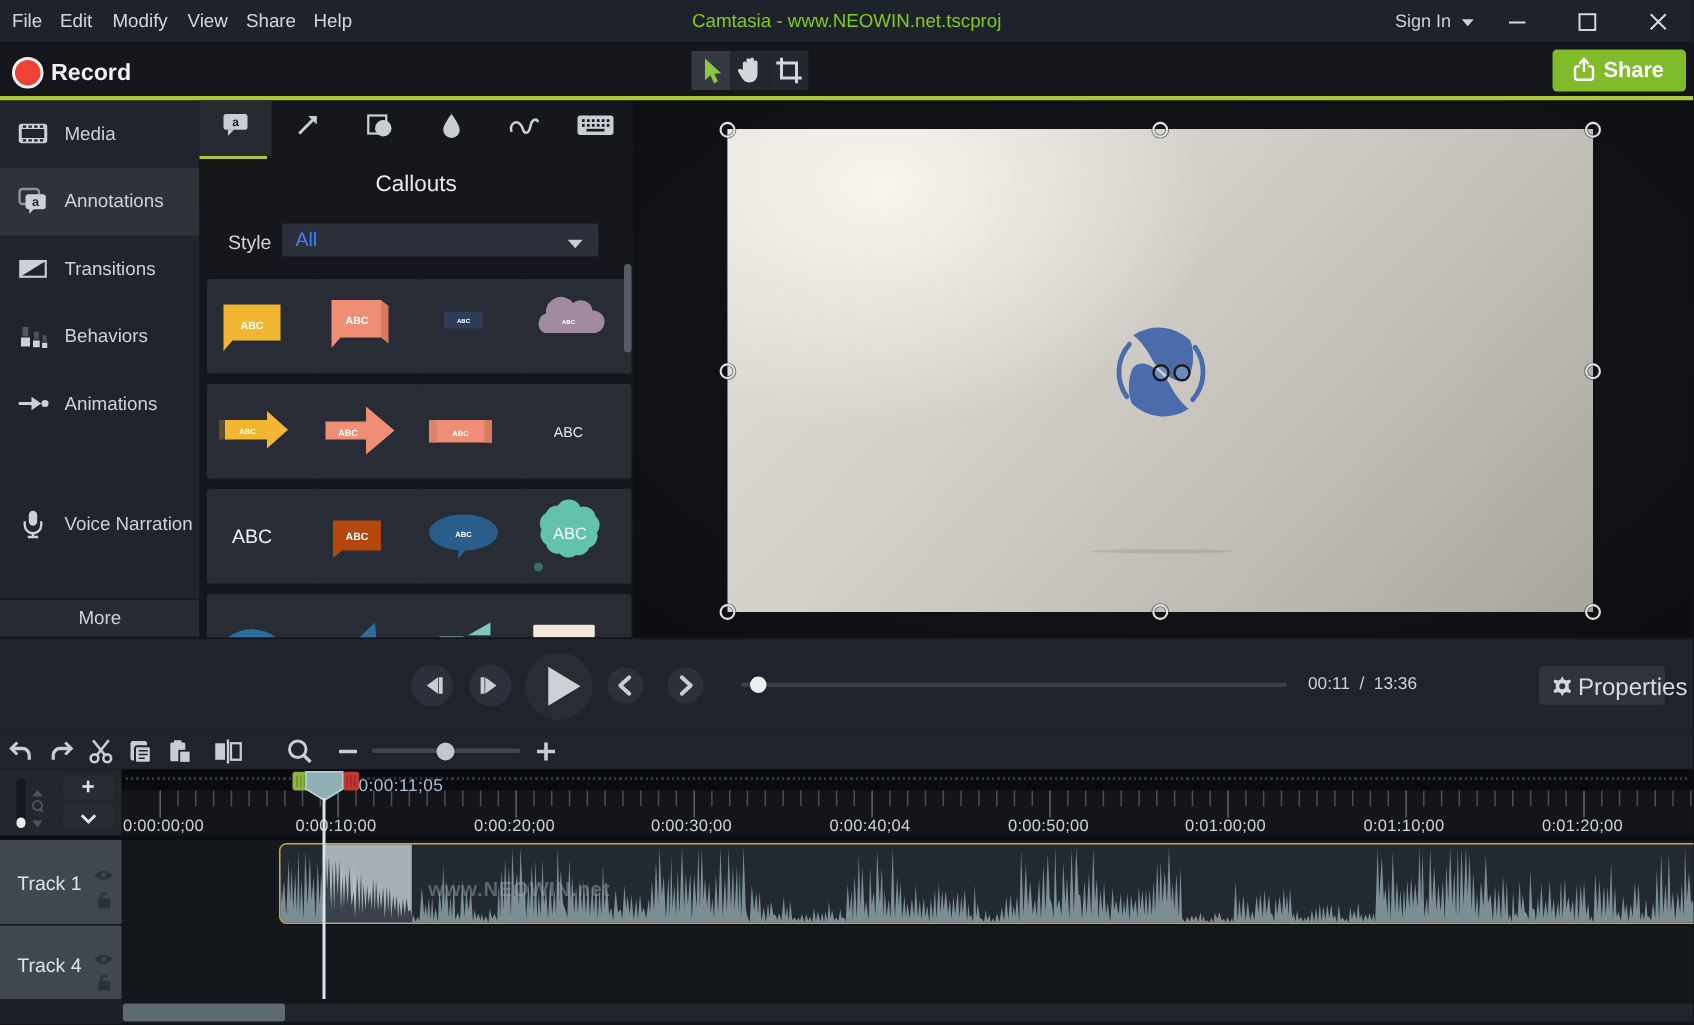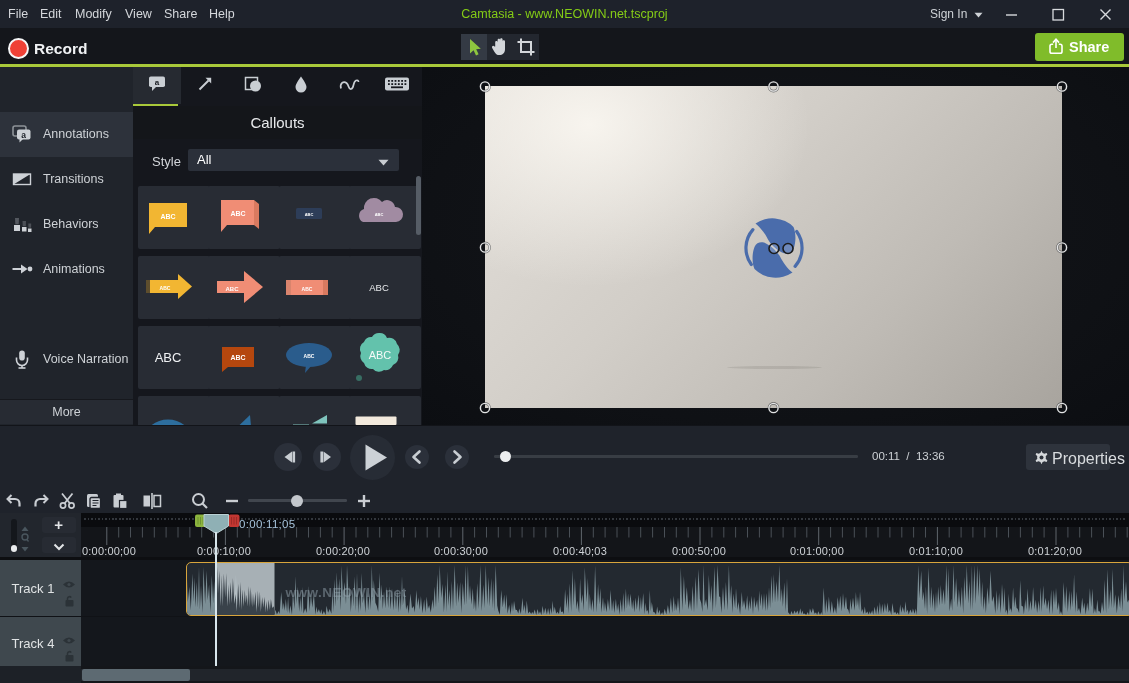--- a/index.html
+++ b/index.html
@@ -31,21 +31,21 @@
 
 #panel{left:133px;top:66.5px;width:289px;height:358.5px;background:#15171d}
 .tab{position:absolute;top:0;width:48px;height:39px}
 #tabsel{position:absolute;left:0;top:0;width:48px;height:37px;background:#262a31}
 #tabline{position:absolute;left:0;top:37px;width:45px;height:2.5px;background:#a9c93a}
 #callouts-title{position:absolute;left:0;top:39.5px;width:289px;height:33px;text-align:center;
 font-size:15px;color:#e8eaec;line-height:33px;background:#14161a}
 #stylerow{position:absolute;left:0;top:72.5px;width:289px;height:44px}
 #stylelab{position:absolute;left:19px;top:15px;font-size:13px;color:#d3d6da}
 #styledd{position:absolute;left:55px;top:10px;width:211px;height:21.5px;background:#2b303a;border-radius:2px;
-font-size:13px;color:#ffffff;line-height:21.5px;padding-left:9px}
+font-size:13px;color:#3b82f6;line-height:21.5px;padding-left:9px}
 .tile{position:absolute;width:72px;height:63px;background:#282c34;border-radius:2px}
 #pscroll{position:absolute;left:282.5px;top:109.5px;width:5px;height:59px;background:#565d66;border-radius:2.5px}
 
 #canvas{left:422px;top:66.5px;width:707px;height:358.5px;background:radial-gradient(ellipse at 50% 45%,#14161b 0%,#0f1115 70%,#0c0e12 100%);overflow:hidden}
 #preview{position:absolute;left:63px;top:19.5px;width:577px;height:322px;
 background:radial-gradient(ellipse 340px 250px at 18% 12%,rgba(252,249,243,.85) 0%,rgba(252,249,243,0) 65%),linear-gradient(133deg,#e3dfd9 0%,#d2cec8 40%,#bfbbb5 70%,#a8a49e 100%)}
 
 #playbar{left:0;top:425px;width:1129px;height:62px;background:#1f232b;border-top:1px solid #121419}
 .circ{position:absolute;border-radius:50%;background:#2b303a}
 #slider-line{position:absolute;left:494px;top:455.2px;width:364px;height:2.6px;background:#383d44;border-radius:1.3px}
@@ -121,20 +121,35 @@
 <div id="sharebtn">
       <span style="position:absolute;left:34px;top:0">Share</span>
       <svg width="16" height="17" viewBox="0 0 16 17" style="position:absolute;left:13px;top:5px" xmlns="http://www.w3.org/2000/svg">
         <path d="M5.2 6.2 L3.8 6.2 A1.8 1.8 0 0 0 2 8 L2 13.4 A1.8 1.8 0 0 0 3.8 15.2 L12.2 15.2 A1.8 1.8 0 0 0 14 13.4 L14 8 A1.8 1.8 0 0 0 12.2 6.2 L10.8 6.2" fill="none" stroke="#fff" stroke-width="1.6"></path>
         <line x1="8" y1="1.8" x2="8" y2="10" stroke="#fff" stroke-width="1.6"></line>
         <path d="M5 4.6 L8 1.2 L11 4.6" fill="none" stroke="#fff" stroke-width="1.6"></path>
       </svg>
     </div>
 <div class="abs" id="greenline"></div>
 <div class="abs" id="sidebar">
+<div class="srow" style="top:0px;">
+        <svg width="22" height="22" viewBox="0 0 22 22" style="" xmlns="http://www.w3.org/2000/svg">
+          <rect x="1.5" y="4.5" width="19" height="13" rx="2" fill="#cdd1d6"></rect>
+          <rect x="3.5" y="8" width="15" height="6" fill="#20242b"></rect>
+          <rect x="4.2" y="5.6" width="2.2" height="1.6" fill="#20242b"></rect>
+          <rect x="8.0" y="5.6" width="2.2" height="1.6" fill="#20242b"></rect>
+          <rect x="11.8" y="5.6" width="2.2" height="1.6" fill="#20242b"></rect>
+          <rect x="15.6" y="5.6" width="2.2" height="1.6" fill="#20242b"></rect>
+          <rect x="4.2" y="14.8" width="2.2" height="1.6" fill="#20242b"></rect>
+          <rect x="8.0" y="14.8" width="2.2" height="1.6" fill="#20242b"></rect>
+          <rect x="11.8" y="14.8" width="2.2" height="1.6" fill="#20242b"></rect>
+          <rect x="15.6" y="14.8" width="2.2" height="1.6" fill="#20242b"></rect>
+        </svg>
+        <div class="lab">Media</div>
+      </div>
 <div class="srow" style="top:45px;background:#2d323b;">
         <svg width="22" height="22" viewBox="0 0 22 22" style="" xmlns="http://www.w3.org/2000/svg">
           <rect x="2" y="3" width="13" height="10" rx="2" fill="none" stroke="#8d9298" stroke-width="1.6"></rect>
           <rect x="6" y="6.5" width="13.5" height="10" rx="2" fill="#cdd1d6"></rect>
           <path d="M8.5 16 L8.5 19.5 L12 16 Z" fill="#cdd1d6"></path>
           <text x="12.7" y="14.6" font-size="8.5" font-weight="700" fill="#20242b" text-anchor="middle" font-family="Liberation Sans">a</text>
         </svg>
         <div class="lab">Annotations</div>
       </div>
 <div class="srow" style="top:90px;">
@@ -156,21 +171,21 @@
         <svg width="22" height="22" viewBox="0 0 22 22" style="" xmlns="http://www.w3.org/2000/svg">
           <rect x="3" y="12" width="6" height="6" fill="#cdd1d6"></rect>
           <path d="M4 5 L8 5 L7.7 11.3 L4.3 11.3 Z" fill="#cdd1d6" opacity=".3"></path>
           <rect x="11" y="14" width="4.5" height="4.5" fill="#cdd1d6"></rect>
           <path d="M11.5 8 L15 8 L14.8 13.3 L11.7 13.3 Z" fill="#cdd1d6" opacity=".25"></path>
           <rect x="17" y="15.5" width="3.5" height="3.5" fill="#cdd1d6"></rect>
           <path d="M17.3 10.5 L20.2 10.5 L20.1 14.8 L17.4 14.8 Z" fill="#cdd1d6" opacity=".25"></path>
         </svg>
         <div class="lab">Behaviors</div>
       </div>
-<div class="srow" style="top:270px;">
+<div class="srow" style="top:260px;">
         <svg width="22" height="22" viewBox="0 0 22 22" style="" xmlns="http://www.w3.org/2000/svg">
           <rect x="8.2" y="2.5" width="5.6" height="10" rx="2.8" fill="#cdd1d6"></rect>
           <path d="M5.5 9.5 L5.5 12 A5.5 5.5 0 0 0 16.5 12 L16.5 9.5" fill="none" stroke="#cdd1d6" stroke-width="1.6"></path>
           <line x1="11" y1="17.5" x2="11" y2="20" stroke="#cdd1d6" stroke-width="1.6"></line>
           <line x1="7.5" y1="20" x2="14.5" y2="20" stroke="#cdd1d6" stroke-width="1.6"></line>
         </svg>
         <div class="lab">Voice Narration</div>
       </div>
 <div id="more">More</div>
 </div>
@@ -494,21 +509,21 @@
         <line x1="1079.7" y1="14" x2="1079.7" y2="24.5" stroke="#4a5057" stroke-width="1"></line>
         <line x1="1091.6" y1="14" x2="1091.6" y2="24.5" stroke="#4a5057" stroke-width="1"></line>
         <line x1="1103.5" y1="14" x2="1103.5" y2="24.5" stroke="#4a5057" stroke-width="1"></line>
         <line x1="1115.3" y1="14" x2="1115.3" y2="24.5" stroke="#4a5057" stroke-width="1"></line>
         <line x1="1127.2" y1="14" x2="1127.2" y2="24.5" stroke="#4a5057" stroke-width="1"></line>
       </svg>
 <div class="rlab" style="left:82px">0:00:00;00</div>
       <div class="rlab" style="left:197px">0:00:10;00</div>
       <div class="rlab" style="left:316px">0:00:20;00</div>
       <div class="rlab" style="left:434px">0:00:30;00</div>
-      <div class="rlab" style="left:553px">0:00:40;03</div>
+      <div class="rlab" style="left:553px">0:00:40;04</div>
       <div class="rlab" style="left:672px">0:00:50;00</div>
       <div class="rlab" style="left:790px">0:01:00;00</div>
       <div class="rlab" style="left:909px">0:01:10;00</div>
       <div class="rlab" style="left:1028px">0:01:20;00</div>
 <div id="rulhead"></div>
 <div id="vslider"></div>
       <div id="vdot"></div>
 <svg width="10" height="26" viewBox="0 0 10 26" style="position:absolute;left:20px;top:13px" xmlns="http://www.w3.org/2000/svg">
         <path d="M5 0.5 L8.5 5 L1.5 5 Z" fill="#4a565e"></path>
         <circle cx="5" cy="11" r="3" fill="none" stroke="#4a565e" stroke-width="1.4"></circle>

